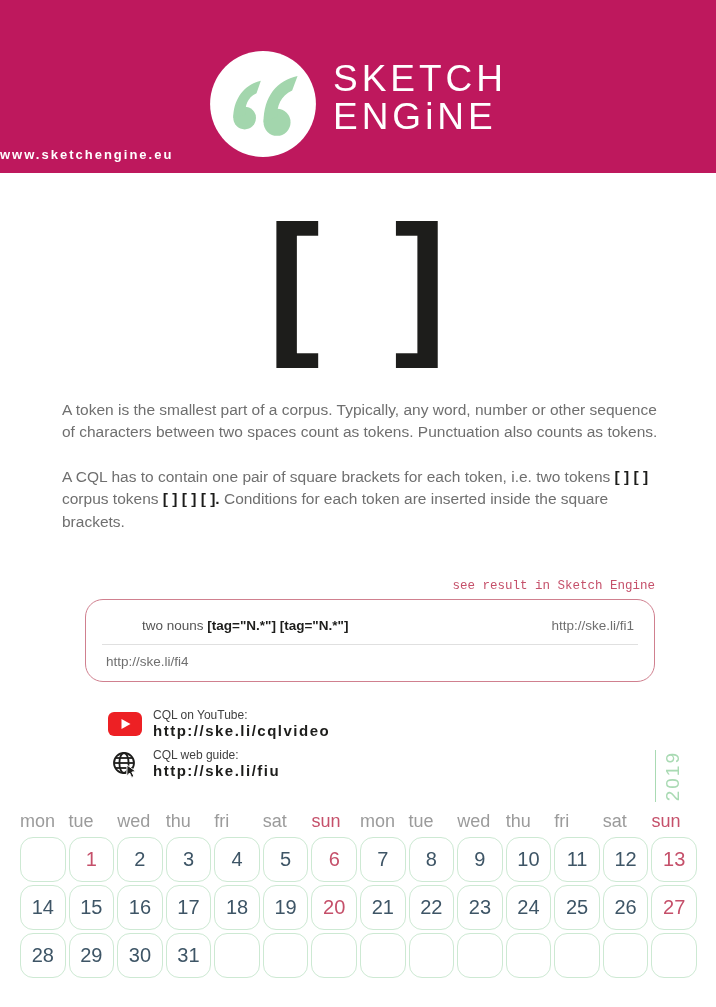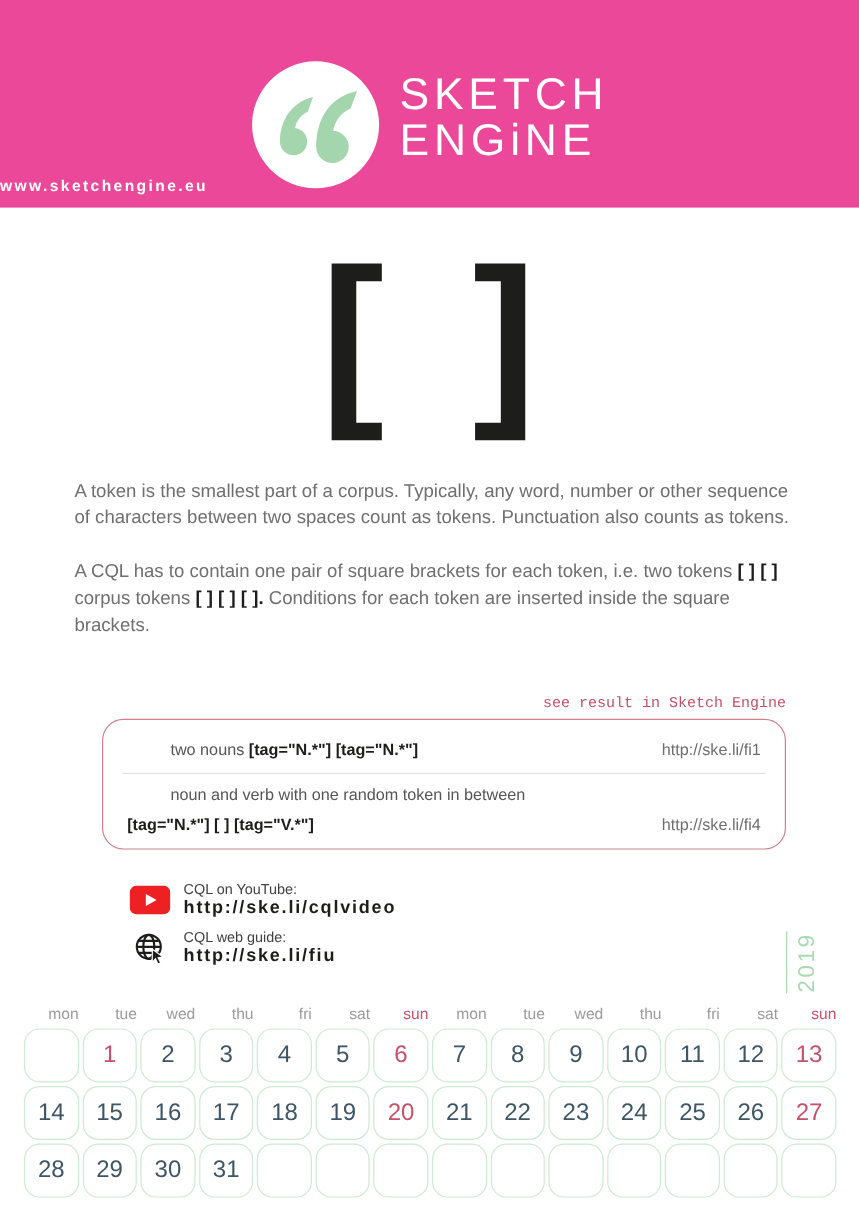--- a/index.html
+++ b/index.html
@@ -1,20 +1,20 @@
 <!DOCTYPE html>
 <html><head>
 <meta charset="utf-8">
 <style>
   * { margin:0; padding:0; box-sizing:border-box; }
   html,body { width:716px; height:1007px; background:#fff; overflow:hidden;
               font-family:"Liberation Sans", sans-serif; }
 
   
-  .hdr { position:relative; width:716px; height:173px; background:#ec4899; }
+  .hdr { position:relative; width:716px; height:173px; background:#be185d; }
   .lockup { display:flex; align-items:flex-start; justify-content:center;
             padding-top:50px; gap:16px; }
   .logo-circle { width:108px; height:108px; flex:0 0 auto; }
   .brand-text { color:#fff; font-size:37px; line-height:38px; letter-spacing:4px;
                 font-weight:500; padding-top:10px; }
   .site-url { position:absolute; left:0; right:0; bottom:11px; 
               color:#fff; font-weight:700; font-size:13px; letter-spacing:2px; }
 
   
   .hero { margin-top:14px; height:186px; display:flex; align-items:center;
@@ -57,21 +57,21 @@
   .month-name { color:#a9dab3; font-size:50px; font-weight:400; letter-spacing:5px;
                 line-height:1; }
   .month-divider { width:1px; height:52px; background:#a9dab3; margin:0 7px 0 10px; }
   .month-year { color:#a9dab3; font-size:19px; letter-spacing:2px;
                 writing-mode:vertical-rl; transform:rotate(180deg); line-height:1; }
 
   
   .calendar { margin:4px 19px 0 20px; }
   .wk-row, .cal-grid { display:grid; grid-template-columns:repeat(14, 1fr); gap:3px; }
   .wk-row { margin-bottom:5px; }
-  .wk { text-align:right; font-size:13px; color:#9b9b9b; }
+  .wk { text-align:left; font-size:18px; color:#9b9b9b; }
   .wk.red { color:#c5506a; }
   .cal-grid { margin-bottom:3px; }
   .cal-cell { height:45px; border:1px solid #cde9d3; border-radius:13px;
               display:flex; align-items:center; justify-content:center;
               font-size:20px; color:#3e5566; background:#fff; }
   .cal-cell.red { color:#c5506a; }
 </style>
 </head>
 <body>
 
@@ -104,24 +104,20 @@
 
 <div class="see-result">see result in Sketch Engine</div>
 
 <div class="ex-box">
   <div class="ex-row1">
     <div><span class="ex-desc">two nouns </span><span class="ex-code">[tag="N.*"] [tag="N.*"]</span></div>
     <span class="ex-link">http://ske.li/fi1</span>
   </div>
   <div class="ex-divider"></div>
   <div class="ex-row2">
-    <div class="ex-col">
-      <span class="ex-desc">noun and verb with one random token in between</span>
-      <span class="ex-code">[tag="N.*"] [ ] [tag="V.*"]</span>
-    </div>
     <span class="ex-link">http://ske.li/fi4</span>
   </div>
 </div>
 
 <div class="resources">
   <div class="res-row">
     <span class="res-icon">
       <svg width="34" height="24" viewBox="0 0 34 24">
         <rect x="0" y="0" width="34" height="24" rx="6" fill="#ed2024"></rect>
         <path d="M13.5 7 L22.5 12 L13.5 17 Z" fill="#ffffff"></path>

